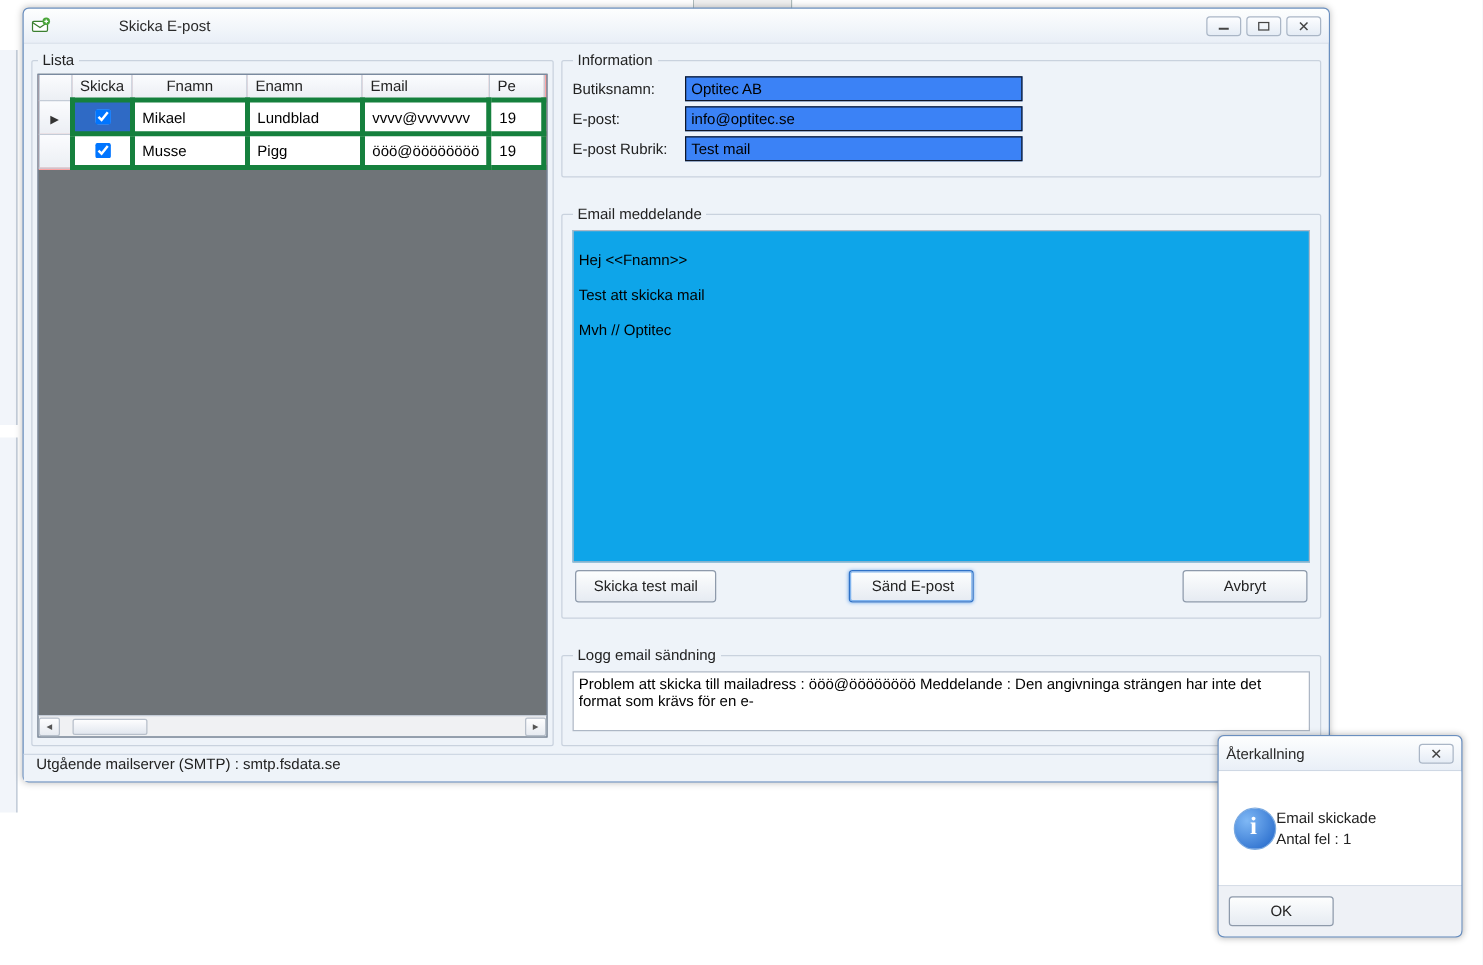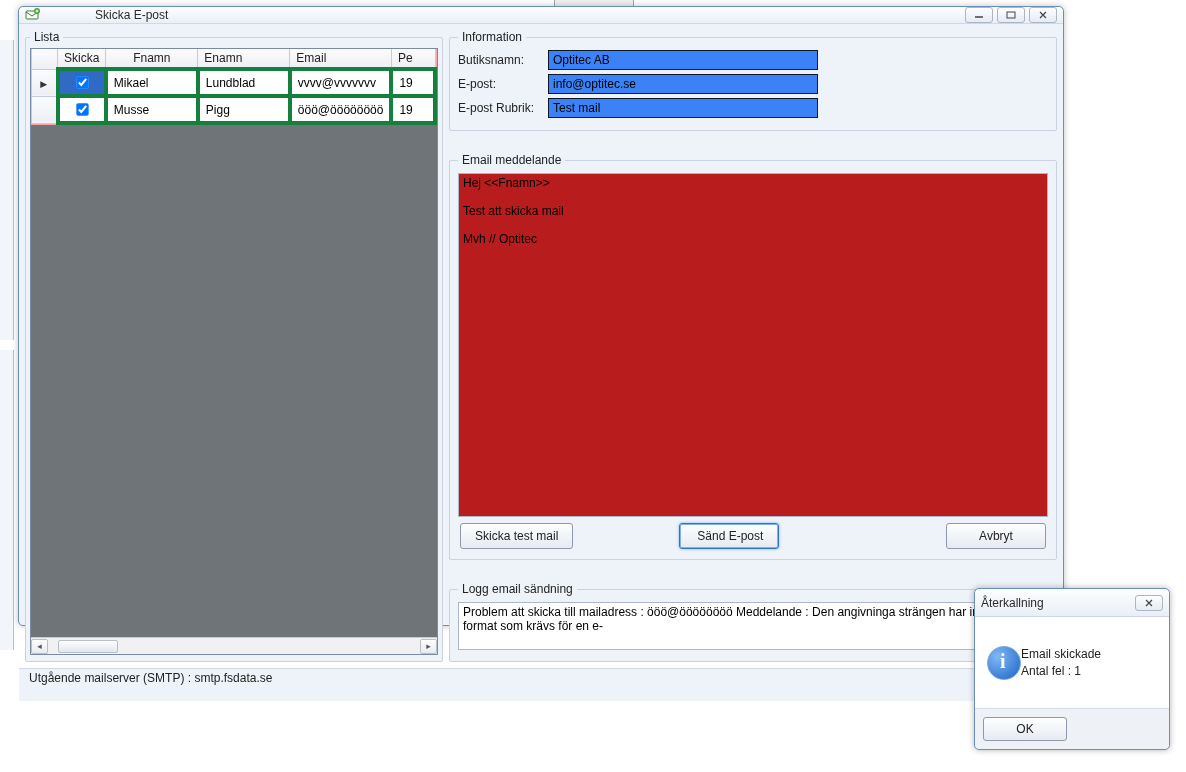--- a/index.html
+++ b/index.html
@@ -128,23 +128,23 @@
 
   
   .right { flex:1; display:flex; flex-direction:column; gap:22px; min-width:0; }
   .info-row { display:flex; align-items:center; margin-bottom:4px; }
   .info-row label { width:90px; color:#222; }
   .info-row input {
     flex: 0 0 270px; height:20px; padding:1px 4px;
     border:1px solid #0f172a; background:#3b82f6; font:inherit;
   }
   textarea.msg {
-    width:100%; height:344px; resize:none;
-    border:1px solid #adb7c5; background:#b91c1c; font:inherit;
-    padding:2px 4px; white-space:pre-wrap;
+    width:100%; height:266px; resize:none;
+    border:1px solid #adb7c5; background:#0ea5e9; font:inherit;
+    padding:16px 4px; white-space:pre-wrap;
   }
   .btn-row { display:flex; align-items:flex-end; padding:6px 2px 2px; gap:18px; }
   button.btn {
     min-width:100px; height:26px; padding:0 14px;
     border:1px solid #8e9aab; border-radius:3px;
     background:linear-gradient(#fdfefe,#e6ebf2);
     font:inherit; cursor:default; color:#222;
   }
   button.btn.focus {
     border:1px solid #2f72c7;
@@ -154,21 +154,21 @@
   .btn-row .gap1{width:70px}
   .btn-row .gap2{flex:1}
   textarea.log {
     width:100%; height:48px; resize:none;
     border:1px solid #adb7c5; background:#fff; font:inherit;
     padding:2px 4px;
   }
 
   .statusbar {
     height:22px; border-top:1px solid #cfd8e4;
-    padding:16px 10px; display:flex; align-items:flex-end;
+    padding:0 10px; display:flex; align-items:flex-start;
     background:#eef3f9; color:#222;
   }
 
   
   .popup {
     position:absolute; left:974px; top:588px;
     width:196px; height:162px;
     border:1px solid #6a8fbf; border-radius:5px;
     background:#f4f7fb; box-shadow:0 0 6px rgba(0,0,0,.3);
     display:flex; flex-direction:column;

